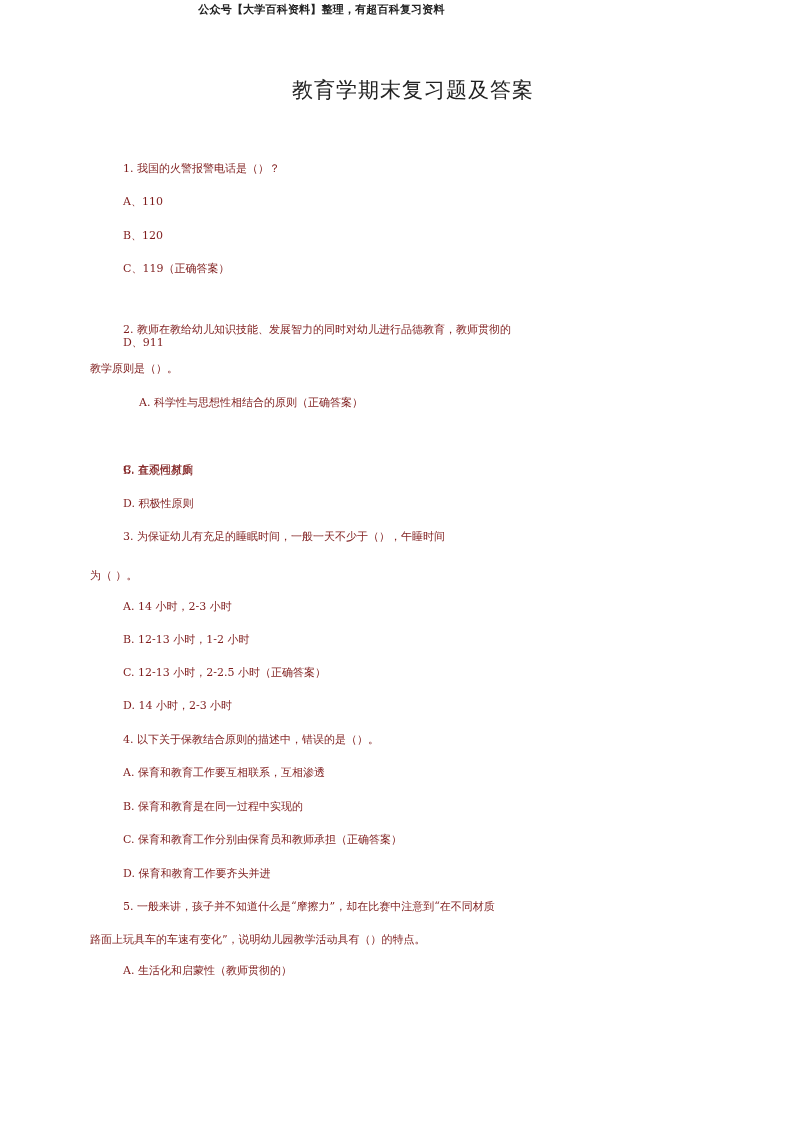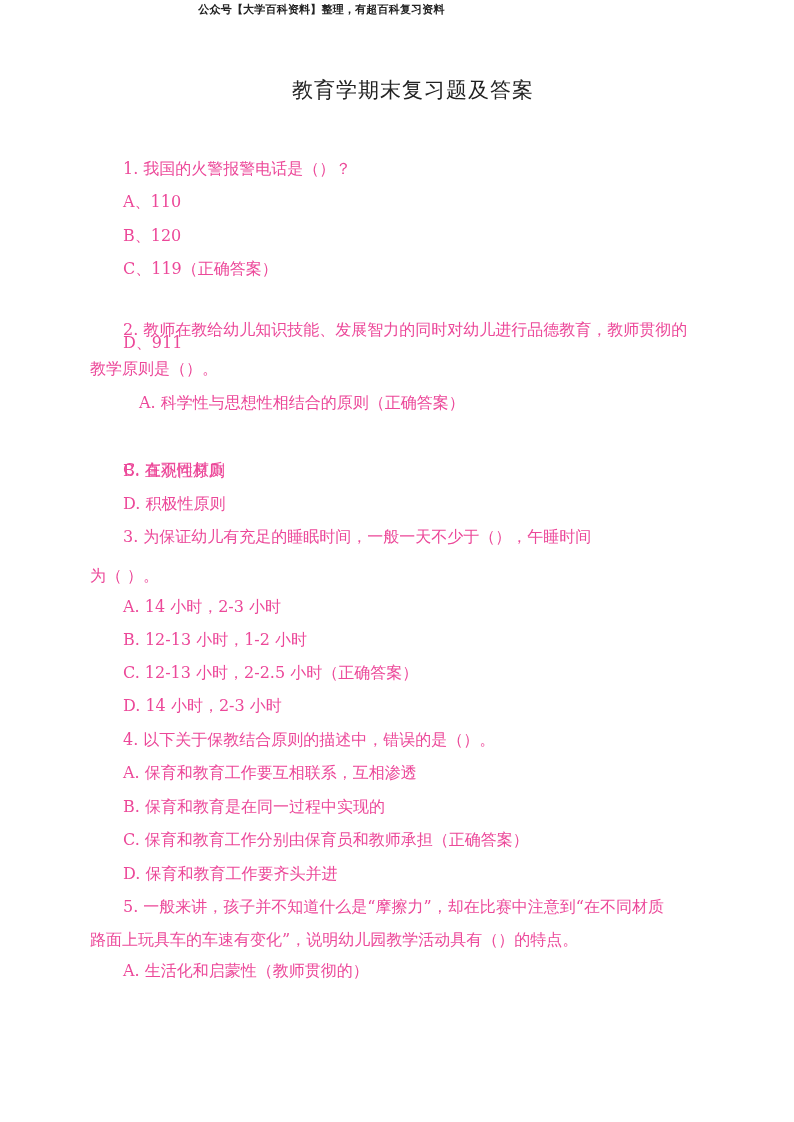--- a/index.html
+++ b/index.html
@@ -31,24 +31,24 @@
       top: 76px;
       left: 0;
       width: 826px;
       text-align: center;
       font-size: 21px;
       color: #222;
       letter-spacing: 1px;
     }
     .line {
       position: absolute;
-      font-size: 16px;
+      font-size: 11px;
       line-height: 20px;
       white-space: nowrap;
-      color: #ec4899;
+      color: #7f1d1d;
     }
     .indent { left: 123px; }
     .flush { left: 90px; }
   </style>
 </head>
 <body>
 
 <div class="header-note">公众号【大学百科资料】整理，有超百科复习资料</div>
 
 <div class="title">教育学期末复习题及答案</div>

